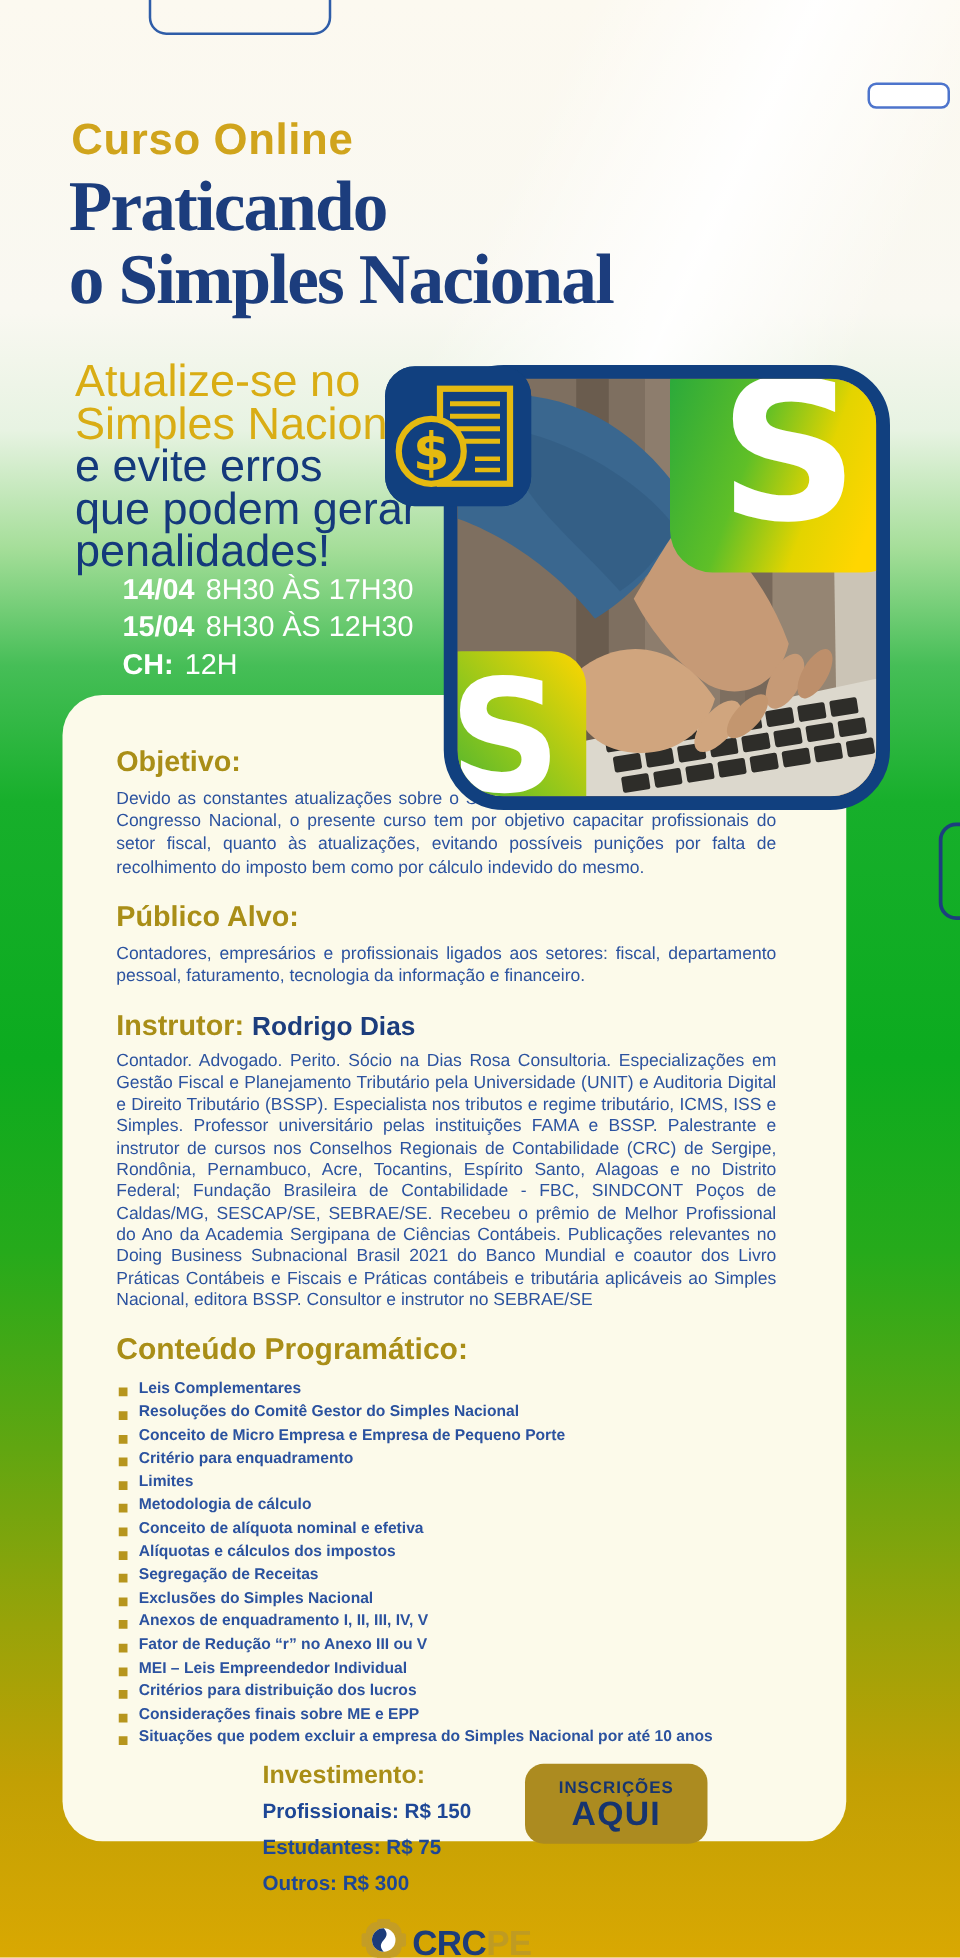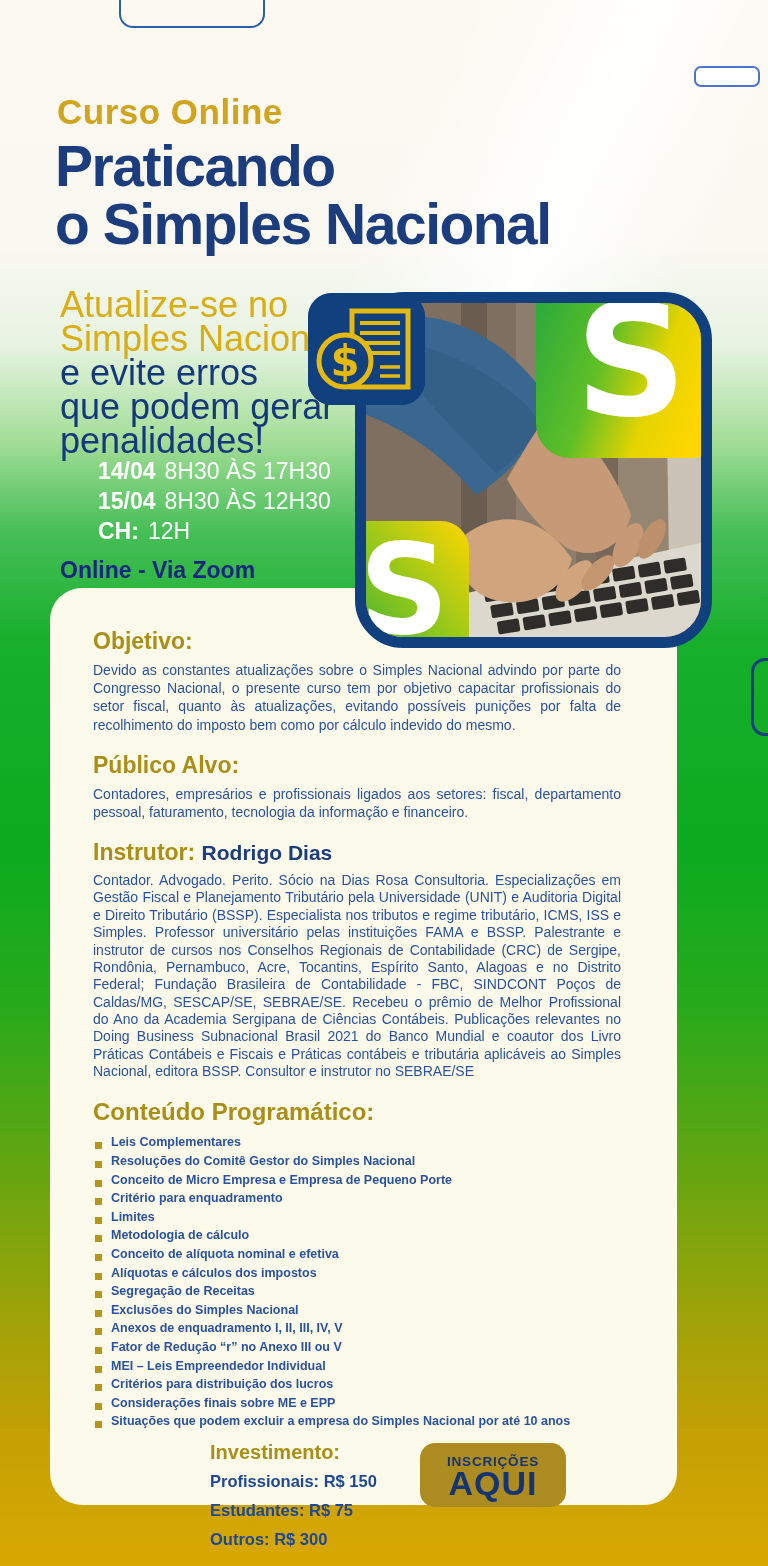--- a/index.html
+++ b/index.html
@@ -13,56 +13,56 @@
   }
   .bg-streak{position:absolute;top:0;left:0;width:768px;height:300px;pointer-events:none;
     background:linear-gradient(115deg, rgba(255,255,255,0) 52%, rgba(255,255,255,.95) 72%, rgba(255,255,255,0) 90%);}
   
   .deco{position:absolute;border:2px solid #2f5da8;background:transparent;}
   .deco-tl{left:119px;top:-16px;width:142px;height:40px;border-radius:14px;}
   .deco-tr{left:694px;top:66px;width:62px;height:17px;border-radius:7px;border-color:#4d74cc;background:#fff;}
   .deco-r{left:751px;top:658px;width:42px;height:72px;border-radius:14px;border-color:#1c3f7e;border-width:3px;}
   
   .kicker{position:absolute;left:57px;top:92px;font-size:35px;font-weight:bold;color:#d0a41c;letter-spacing:.5px;}
-  .title{position:absolute;left:55px;top:137px;font-size:57px;line-height:1.02;font-weight:bold;color:#1c3d7d;letter-spacing:-1.5px;}
+  .title{position:absolute;left:55px;top:137px;font-size:57px;line-height:1.02;font-weight:bold;color:#1c3d7d;letter-spacing:-1.5px;font-family:Liberation Serif, serif;}
   
   .intro{position:absolute;left:60px;top:288px;font-size:36px;font-weight:normal;line-height:34px;}
   .intro .g{color:#d9ad14;}
   .intro .b{color:#14397b;}
   .sched{position:absolute;left:60px;top:456px;color:#fff;}
   .sched-row{font-size:23px;line-height:30px;}
   .sch-b{font-weight:bold;margin-right:9px;margin-left:38px;}
   .mode{margin-top:11px;font-size:23px;font-weight:bold;color:#16277e;}
   
   .icon-tile{position:absolute;left:308px;top:293px;width:117px;height:112px;border-radius:24px;background:#11407f;z-index:3;}
   
   .photo{position:absolute;left:355px;top:292px;width:357px;height:356px;box-sizing:border-box;
     border:11px solid #11407f;border-radius:48px;overflow:hidden;z-index:2;background:#7e6f60;}
   .photo svg{display:block;}
   
-  .card{position:absolute;left:50px;top:588px;width:627px;height:917px;background:#fcfaea;border-radius:32px;
+  .card{position:absolute;left:50px;top:556px;width:627px;height:917px;background:#fcfaea;border-radius:32px;
     box-sizing:border-box;padding:40px 56px 0 43px;z-index:1;}
   .card h2{margin:0;font-size:23px;font-weight:bold;color:#a98e17;}
   .card p.body{margin:6px 0 0;font-size:14px;line-height:1.30;color:#2b529f;text-align:justify;}
   .sec{margin-top:18px;}
   .sec-first{margin-top:0;}
   .inst-name{color:#1c3d7d;font-size:21px;}
   .bio{line-height:1.24 !important;}
   .prog-h{font-size:24px !important;}
   ul.program{list-style:none;margin:9px 0 0;padding:0;}
   ul.program li{display:flex;align-items:flex-end;font-size:12.5px;font-weight:bold;color:#2b529f;margin-bottom:4.6px;}
   ul.program .sq{flex:none;width:7px;height:7px;background:#b6951d;margin:4px 9px 0 2px;}
   .invest-row{display:flex;align-items:flex-start;margin:13px 0 11px 117px;}
   .invest{width:210px;}
   .invest h3{margin:0;font-size:20px;font-weight:bold;color:#a98e17;}
   .invest p{margin:5px 0 0;font-size:16.5px;font-weight:bold;color:#1e4796;line-height:24px;}
   .cta{width:146px;height:64px;background:#ac8b20;border-radius:15px;color:#16346f;text-align:center;
     display:flex;flex-direction:column;justify-content:center;margin-top:2px;cursor:pointer;border:none;}
   .cta .l1{font-size:13.5px;font-weight:bold;letter-spacing:.8px;}
-  .cta .l2{font-size:34px;font-weight:bold;letter-spacing:1px;line-height:28px;}
+  .cta .l2{font-size:27px;font-weight:bold;letter-spacing:1px;line-height:28px;}
   .logo-row{margin-top:16px;display:flex;justify-content:center;align-items:center;gap:5px;}
   .logo-row .wordmark{font-size:28px;font-weight:bold;letter-spacing:-.5px;}
   .logo-row .crc{color:#1c3c7a;}
   .logo-row .pe{color:#bf9b22;}
 </style>
 </head>
 <body>
 
 <div class="bg-streak"></div>
 <div class="deco deco-tl"></div>

